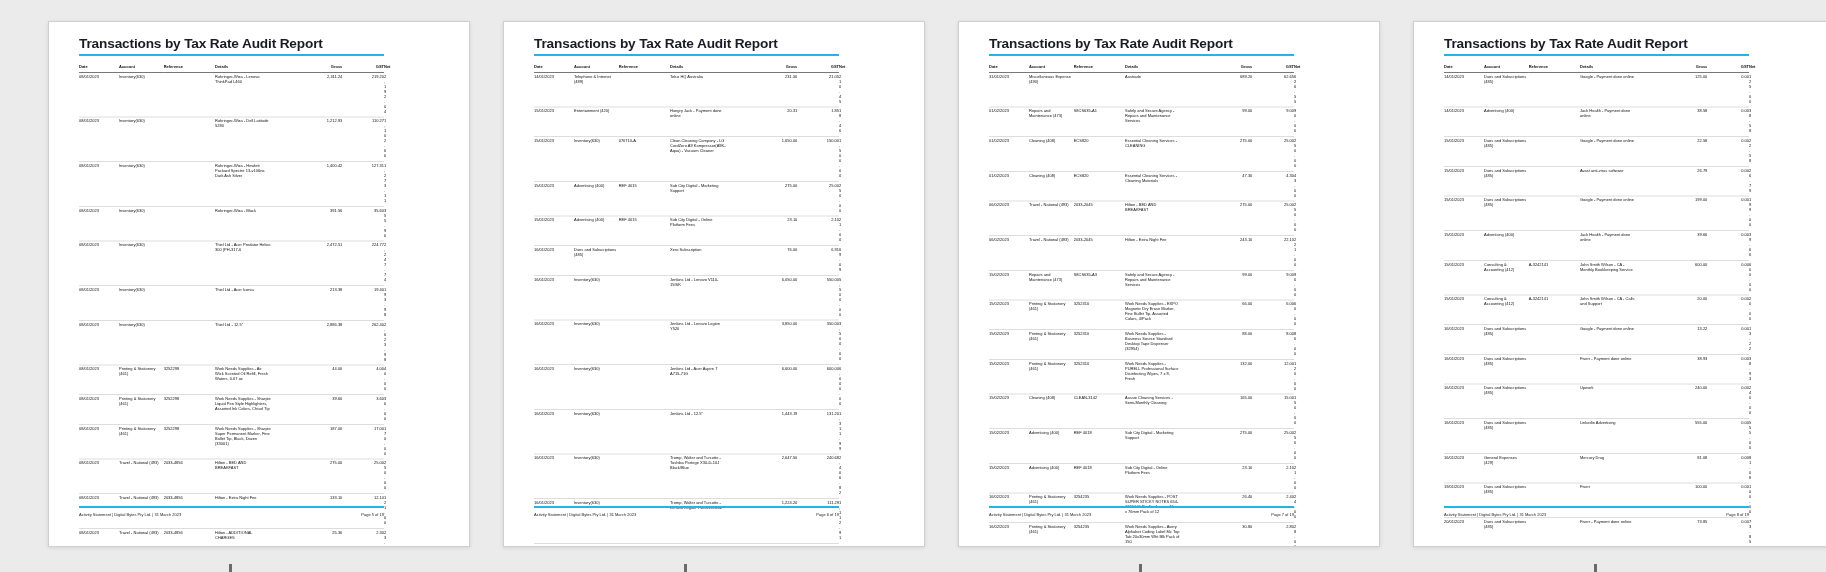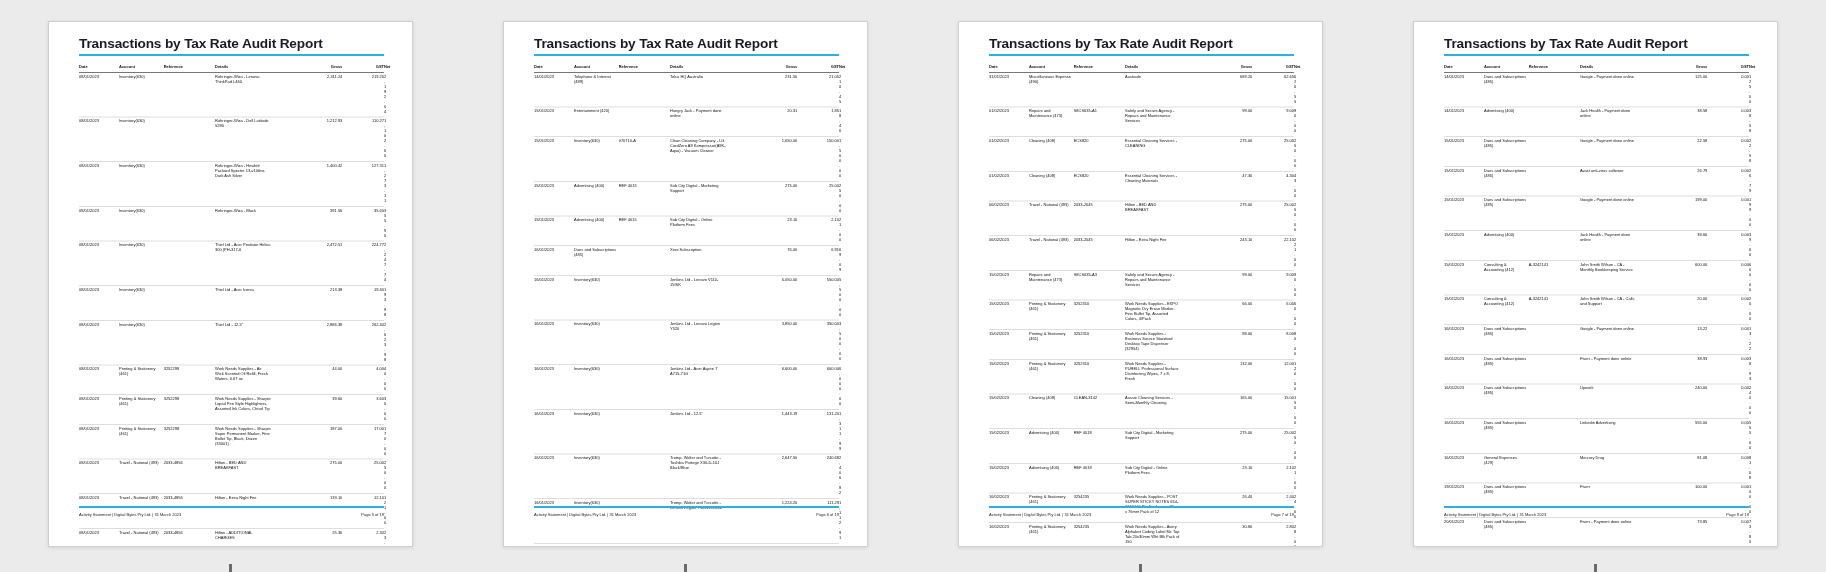--- a/index.html
+++ b/index.html
@@ -1,21 +1,21 @@
 <!DOCTYPE html>
 <html><head>
 <meta charset="utf-8">
 <style>
   html,body{margin:0;padding:0;}
   body{
     width:1826px;height:572px;overflow:hidden;position:relative;
     background:#ebebeb;font-family:"Liberation Sans","DejaVu Sans",sans-serif;
   }
   .page{
-    position:absolute;top:21px;width:365px;height:526px;box-sizing:border-box;
+    position:absolute;top:21px;width:422px;height:526px;box-sizing:border-box;
     background:#ffffff;border:1px solid #cfcfcf;box-shadow:0 1px 4px rgba(0,0,0,.10);
     overflow:hidden;
   }
   .p1{left:48px}.p2{left:503px}.p3{left:958px}.p4{left:1413px}
   .page-inner{
     width:1089px;height:1572px;transform:scale(0.3333333);transform-origin:0 0;
     position:relative;color:#1c1c1c;
   }
   .doc{position:absolute;left:90px;right:84px;top:0;}
   .title{

